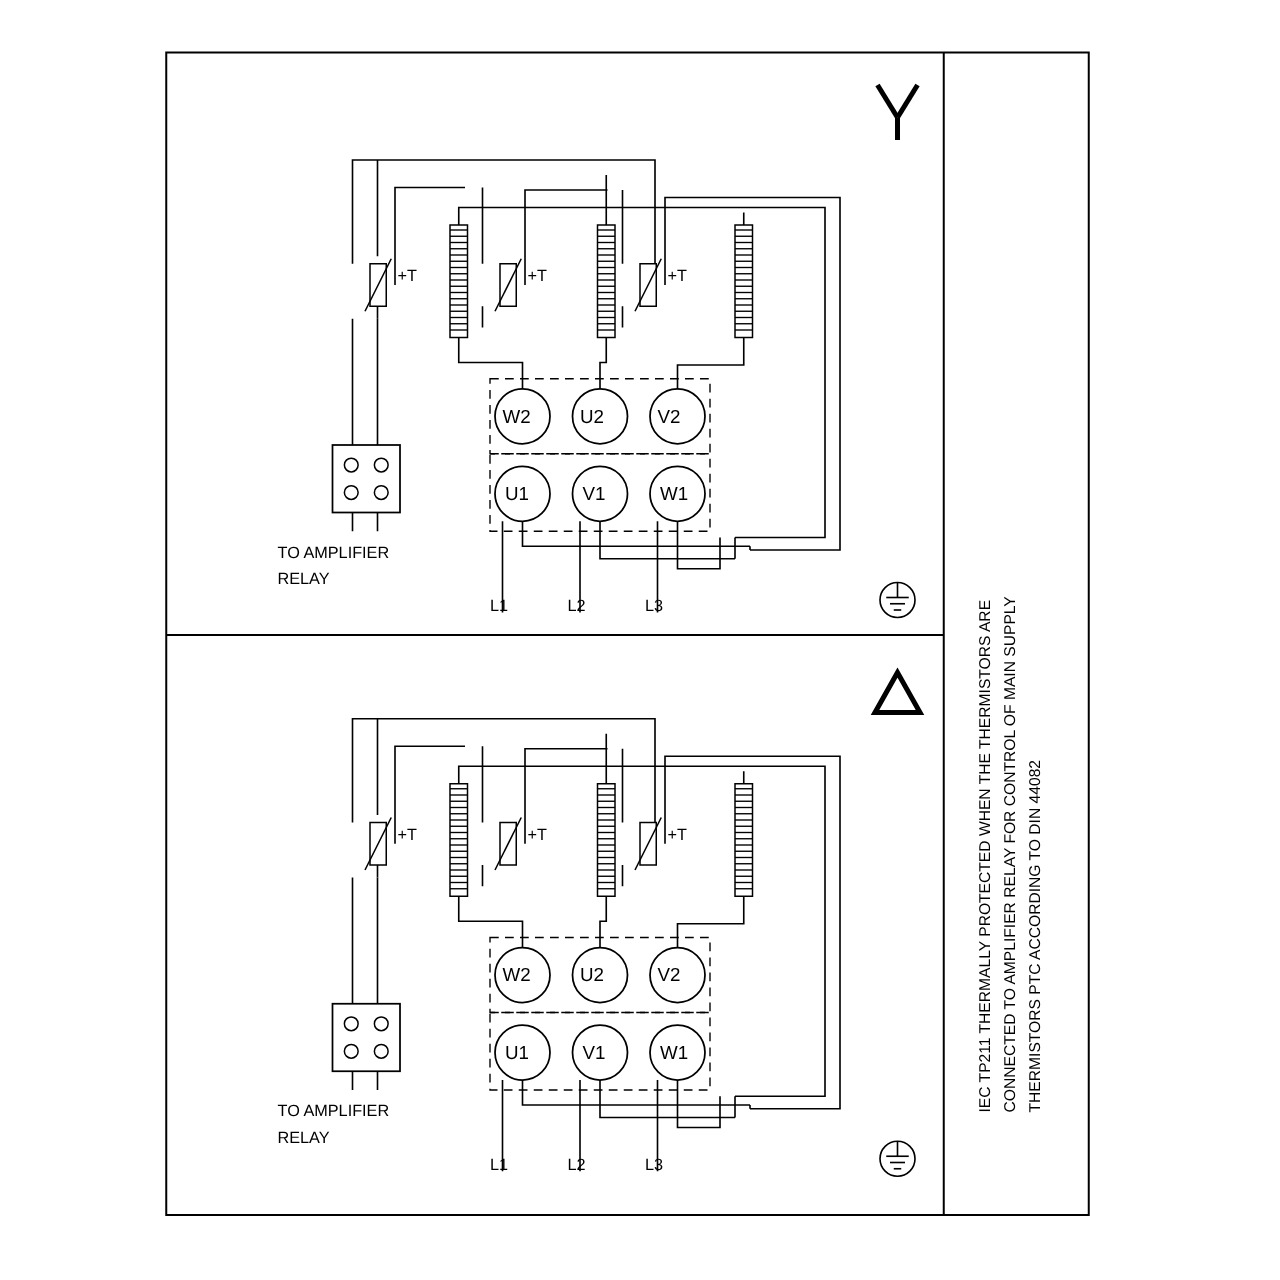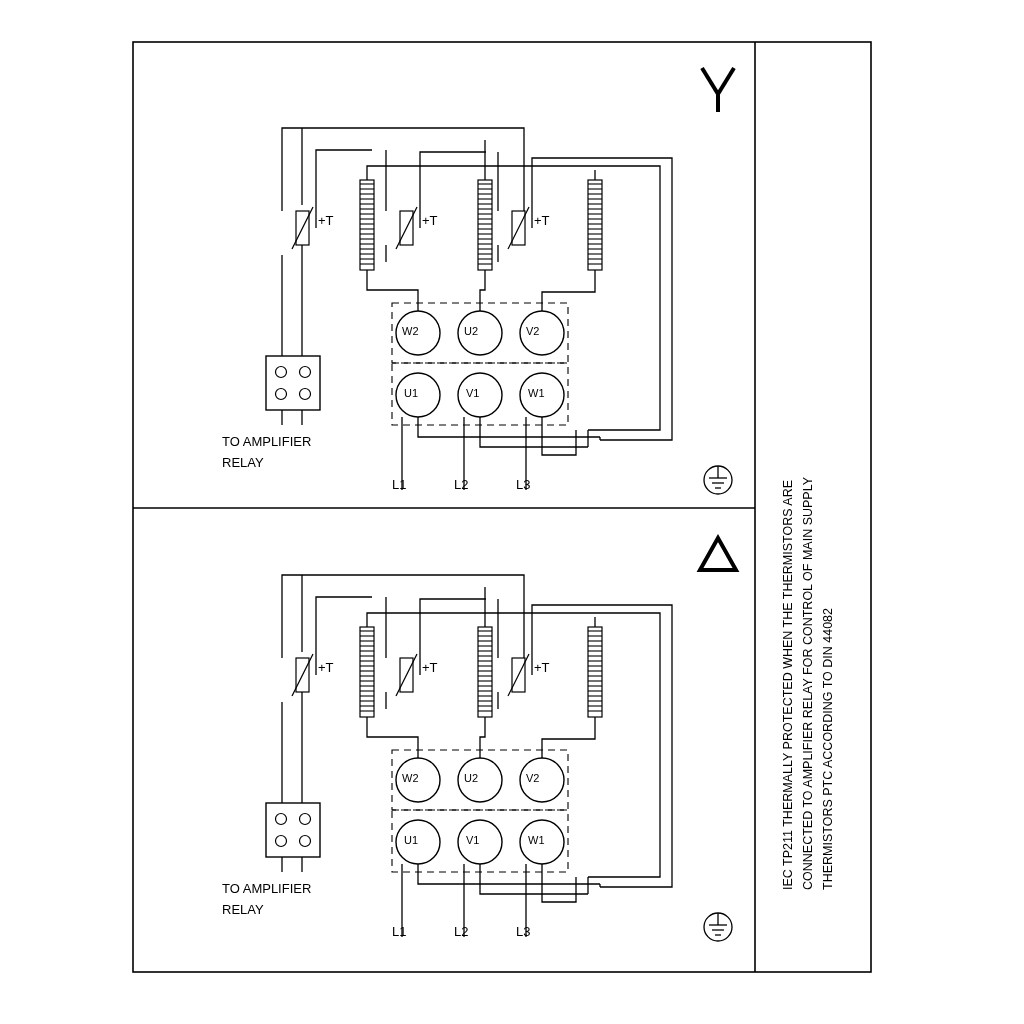--- a/index.html
+++ b/index.html
@@ -28,21 +28,21 @@
     height: 1024px;
   }
   .txt {
     position: absolute;
     font-family: "Liberation Sans", sans-serif;
     font-size: 13px;
     line-height: 1.35;
     white-space: pre;
     color: #000;
   }
-  .txt.term { font-size: 11px; }
+  .txt.term { font-size: 15px; }
   .side-note {
     position: absolute;
     font-family: "Liberation Sans", sans-serif;
     font-size: 12.5px;
     line-height: 1.6;
     white-space: pre;
     transform-origin: left top;
     transform: rotate(-90deg);
     color: #000;
   }

